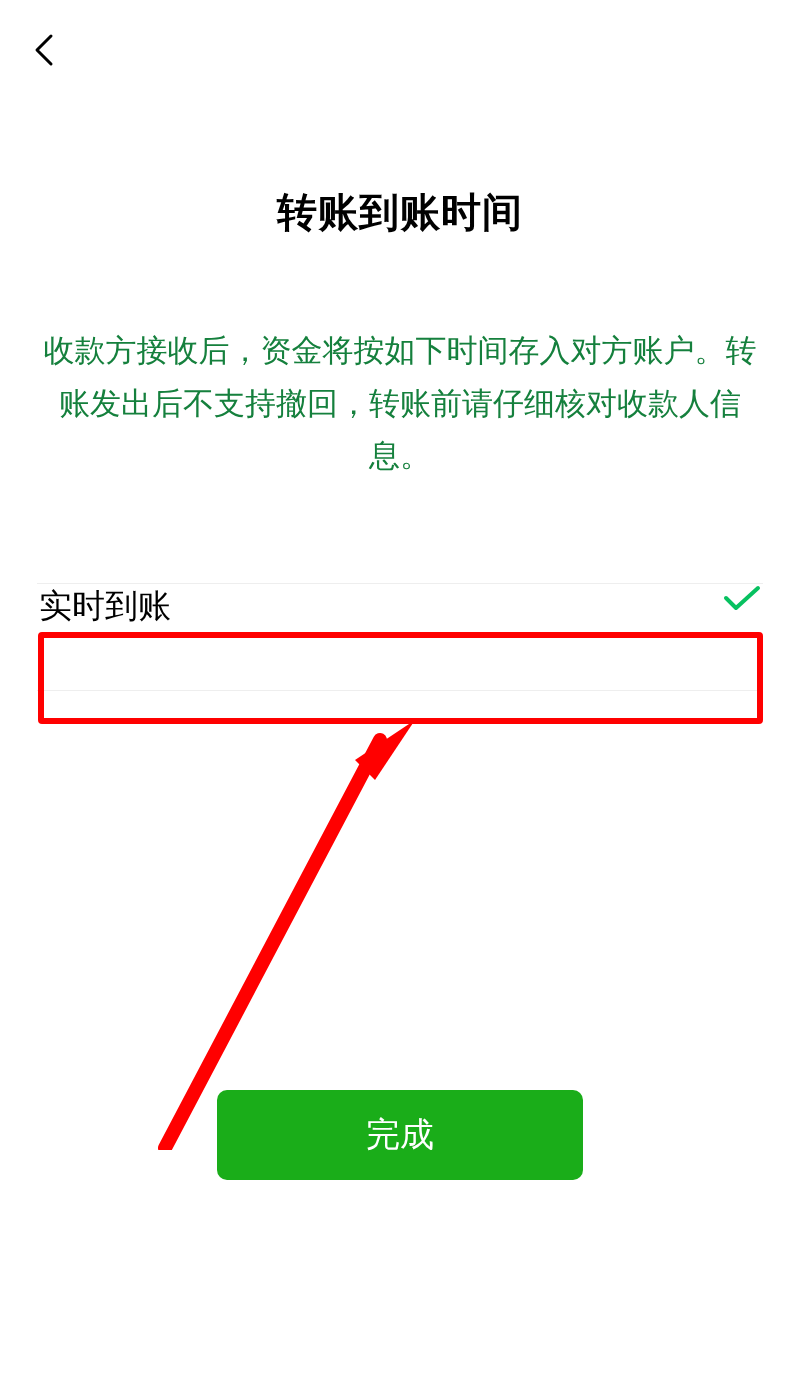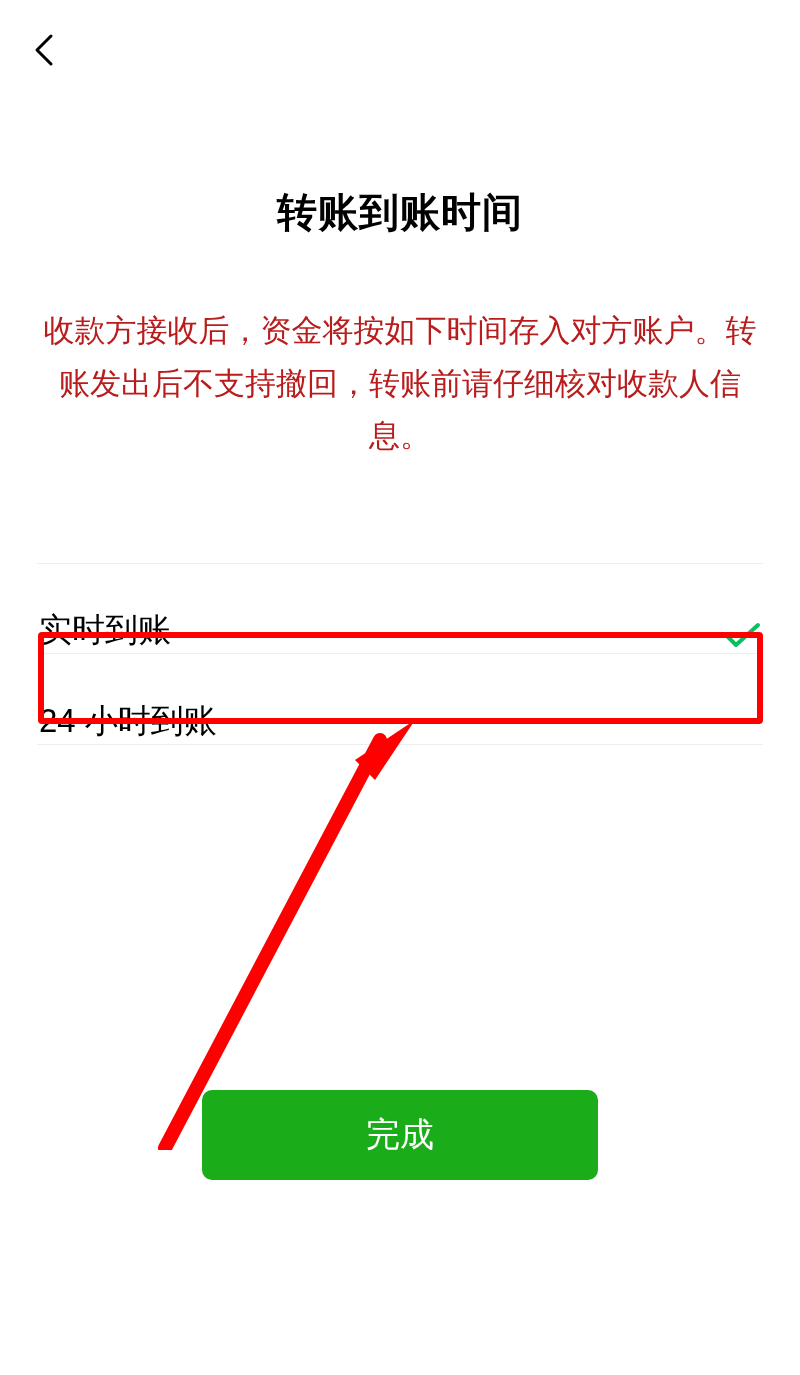--- a/index.html
+++ b/index.html
@@ -32,33 +32,33 @@
     .title {
       font-size: 40px;
       font-weight: 600;
       color: #000000;
       text-align: center;
       margin-top: 85px;
       letter-spacing: 1px;
     }
     .description {
       font-size: 31px;
-      color: #b91c1c;
+      color: #15803d;
       text-align: center;
-      margin-top: 65px;
+      margin-top: 85px;
       line-height: 1.7;
       padding: 0 5px;
     }
     .options {
       margin-top: 100px;
     }
     .option {
-      height: 91px;
+      height: 108px;
       display: flex;
-      align-items: flex-end;
+      align-items: flex-start;
       justify-content: space-between;
       border-bottom: 1px solid #eeeeee;
       cursor: pointer;
       padding: 0 2px;
     }
     .option:first-child {
       border-top: 1px solid #eeeeee;
     }
     .option-label {
       font-size: 33px;
@@ -66,21 +66,21 @@
     }
     .check-icon {
       width: 38px;
       height: 28px;
     }
     .confirm-button {
       position: absolute;
       left: 50%;
       transform: translateX(-50%);
       bottom: 195px;
-      width: 396px;
+      width: 366px;
       height: 90px;
       background: #1aad19;
       border: none;
       border-radius: 10px;
       color: #ffffff;
       font-size: 34px;
       cursor: pointer;
     }
     .annotation-box {
       position: absolute;
@@ -118,23 +118,20 @@
 
   <div class="options">
     <div class="option">
       <span class="option-label">实时到账</span>
       <span>
         <svg class="check-icon" viewBox="0 0 38 28">
           <polyline points="3,14 13,24 35,4" fill="none" stroke="#07c160" stroke-width="4" stroke-linecap="round" stroke-linejoin="round"></polyline>
         </svg>
       </span>
     </div>
-    <div class="option">
-      <span class="option-label">24 小时到账</span>
-    </div>
   </div>
 </div>
 
 <button class="confirm-button">完成</button>
 
 <div class="annotation-box"></div>
 
 <svg class="annotation-arrow" viewBox="0 0 260 430">
   <defs>
     <marker id="arrowhead" markerWidth="12" markerHeight="12" refX="6" refY="3" orient="auto">

